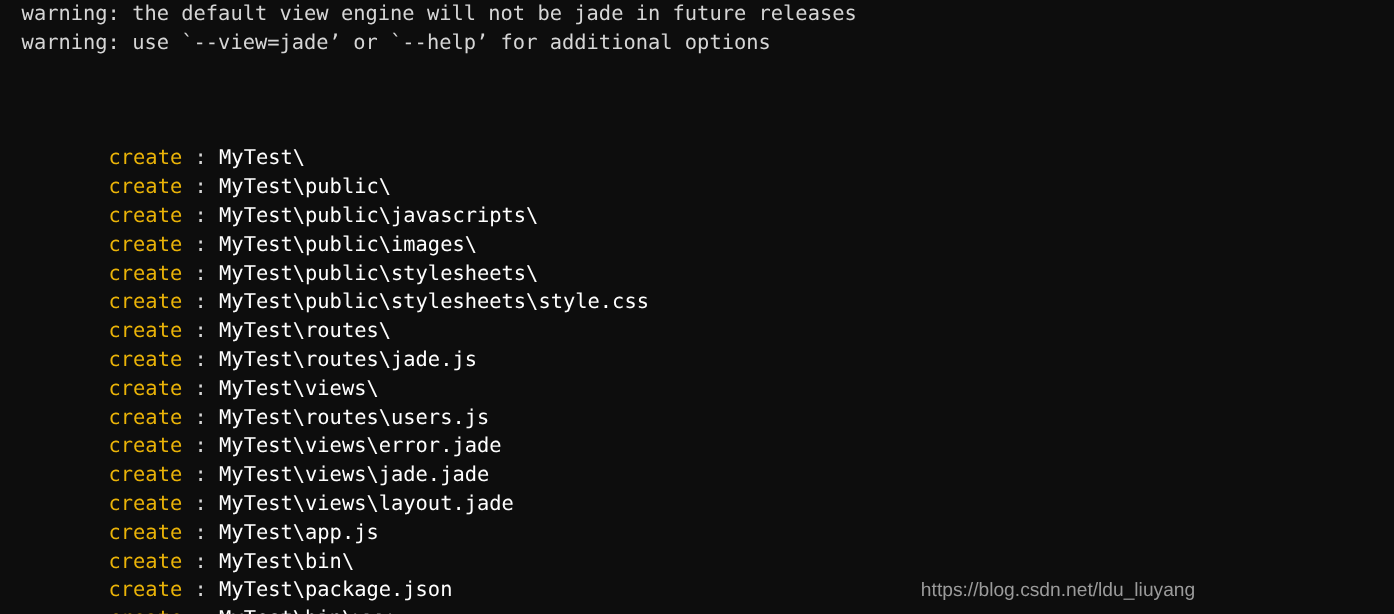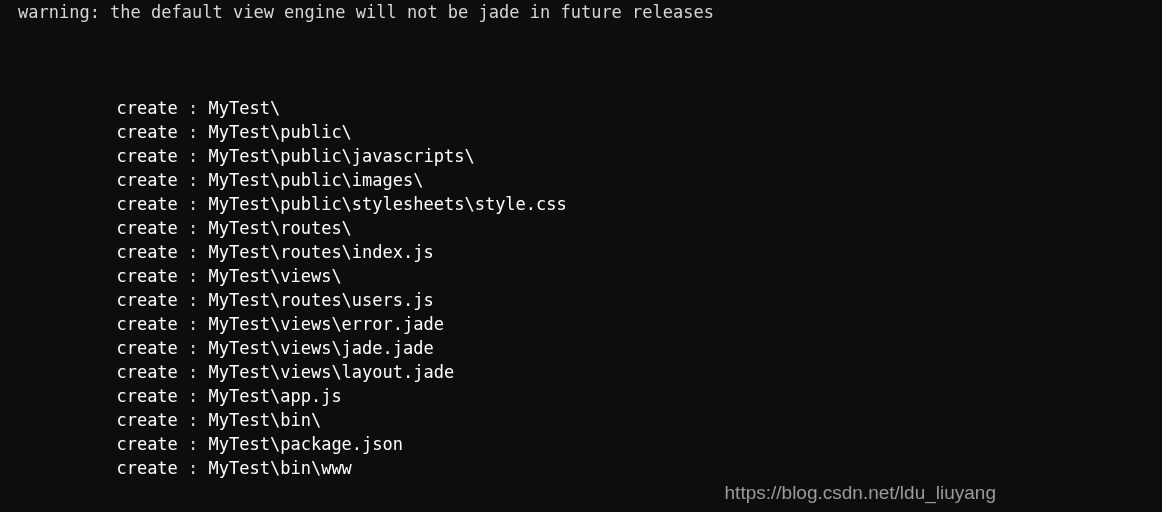--- a/index.html
+++ b/index.html
@@ -41,75 +41,78 @@
 
   .create-line {
     padding-left: 29px;
   }
 
   .blank-line {
     height: 24px;
   }
 
   .kw-create {
-    color: #ffffff;
-    margin-left: 26px;
+    color: #eab308;
   }
 
   .sep {
     color: #d6d6d6;
   }
 
   .path {
     color: #ffffff;
   }
 
   .watermark {
     position: absolute;
     right: 14px;
     bottom: 10px;
     font-family: "Liberation Sans", sans-serif;
-    font-size: 19px;
+    font-size: 16px;
     line-height: 18px;
     color: #9b9b9b;
     white-space: pre;
   }
 </style>
 </head>
 <body>
 
 <div id="terminal">
 
   <div class="output-area">
 
     <div class="line warning-line">warning: the default view engine will not be jade in future releases</div>
+    <div class="line warning-line">warning: use `--view=jade’ or `--help’ for additional options</div>
 
     <div class="blank-line"></div>
     <div class="blank-line"></div>
 
     <div class="line create-line">
       <span class="kw-create">create</span><span class="sep"> : </span><span class="path">MyTest\</span>
     </div>
     <div class="line create-line">
       <span class="kw-create">create</span><span class="sep"> : </span><span class="path">MyTest\public\</span>
     </div>
     <div class="line create-line">
       <span class="kw-create">create</span><span class="sep"> : </span><span class="path">MyTest\public\javascripts\</span>
     </div>
     <div class="line create-line">
       <span class="kw-create">create</span><span class="sep"> : </span><span class="path">MyTest\public\images\</span>
     </div>
     <div class="line create-line">
+      <span class="kw-create">create</span><span class="sep"> : </span><span class="path">MyTest\public\stylesheets\</span>
+    </div>
+    <div class="line create-line">
       <span class="kw-create">create</span><span class="sep"> : </span><span class="path">MyTest\public\stylesheets\style.css</span>
     </div>
     <div class="line create-line">
       <span class="kw-create">create</span><span class="sep"> : </span><span class="path">MyTest\routes\</span>
     </div>
     <div class="line create-line">
-      <span class="kw-create">create</span><span class="sep"> : </span><span class="path">MyTest\routes\index.js</span>
+      <span class="kw-create">create</span><span class="sep"> : </span><span class="path">MyTest\routes\jade.js</span>
     </div>
     <div class="line create-line">
       <span class="kw-create">create</span><span class="sep"> : </span><span class="path">MyTest\views\</span>
     </div>
     <div class="line create-line">
       <span class="kw-create">create</span><span class="sep"> : </span><span class="path">MyTest\routes\users.js</span>
     </div>
     <div class="line create-line">
       <span class="kw-create">create</span><span class="sep"> : </span><span class="path">MyTest\views\error.jade</span>
     </div>

